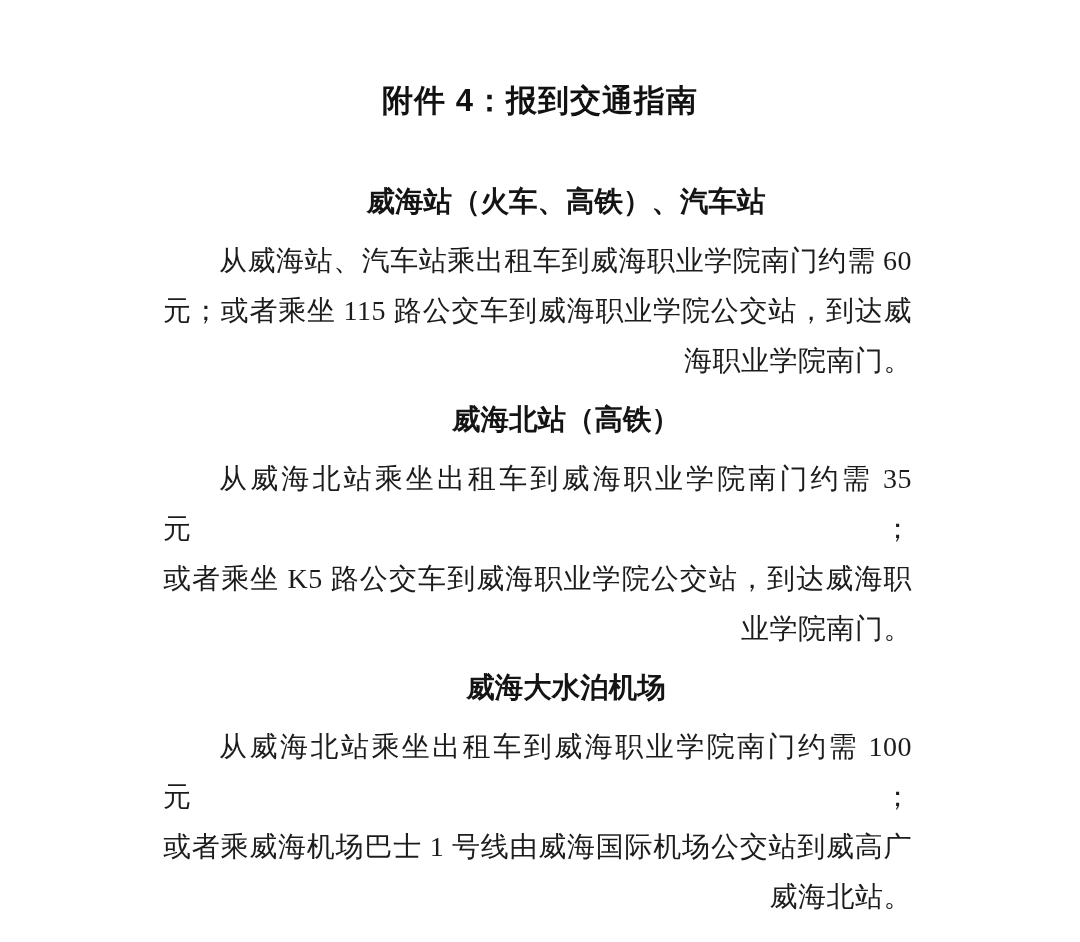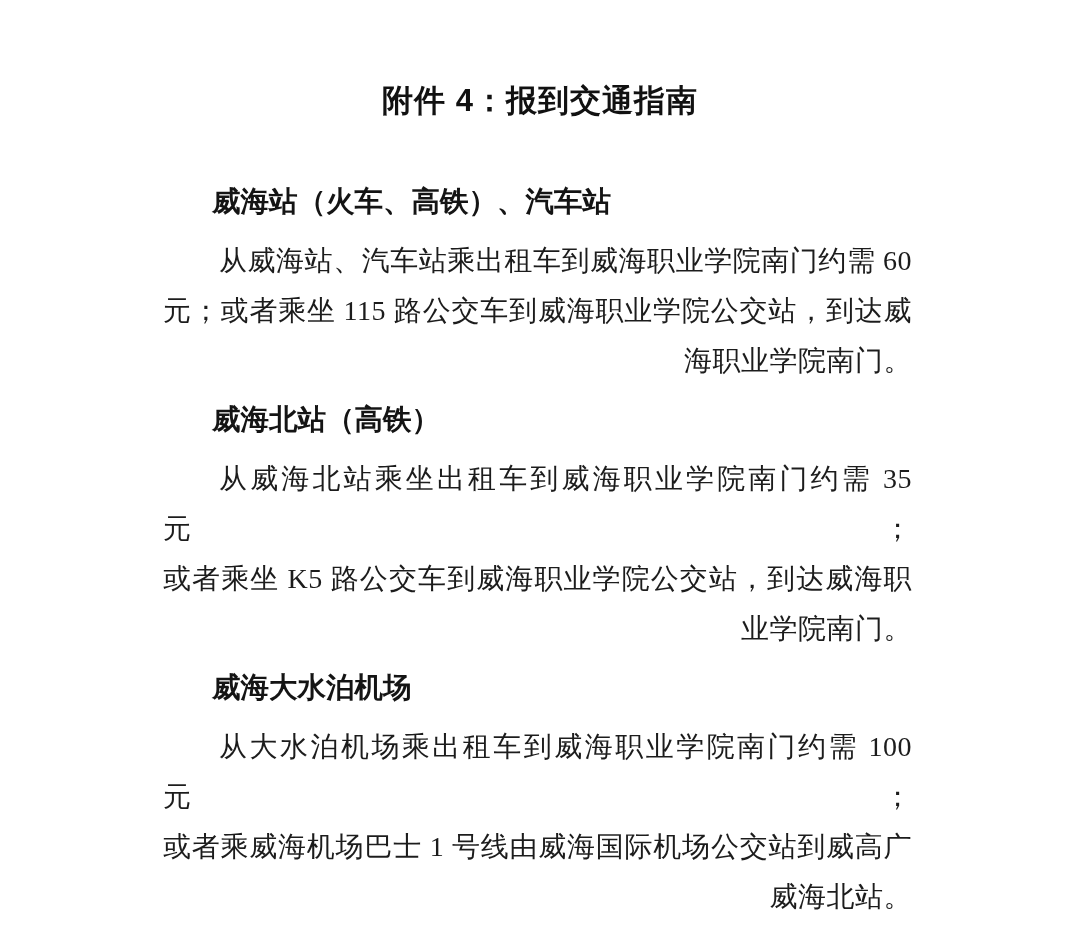--- a/index.html
+++ b/index.html
@@ -37,20 +37,21 @@
     line-height: 50px;
   }
   .section-heading {
     margin: 0;
     padding-left: 2em;
     font-size: 28.5px;
     font-weight: 700;
     line-height: 52px;
     color: #141414;
     white-space: nowrap;
+    text-align: center;
   }
   .para {
     margin: 8px;
   }
   .line {
     line-height: 50px;
     letter-spacing: 0.5px;
   }
   .line.fill {
     text-align: justify;
@@ -81,19 +82,19 @@
 
     <h2 class="section-heading">威海北站（高铁）</h2>
     <div class="para">
       <div class="line fill indent">从威海北站乘坐出租车到威海职业学院南门约需 35 元；</div>
       <div class="line fill">或者乘坐 K5 路公交车到威海职业学院公交站，到达威海职</div>
       <div class="line end">业学院南门。</div>
     </div>
 
     <h2 class="section-heading">威海大水泊机场</h2>
     <div class="para">
-      <div class="line fill indent">从大水泊机场乘出租车到威海职业学院南门约需 100 元；</div>
+      <div class="line fill indent">从威海北站乘坐出租车到威海职业学院南门约需 100 元；</div>
       <div class="line fill">或者乘威海机场巴士 1 号线由威海国际机场公交站到威高广</div>
       <div class="line end">威海北站。</div>
     </div>
 
   </div>
 </div>
 
 </body></html>

